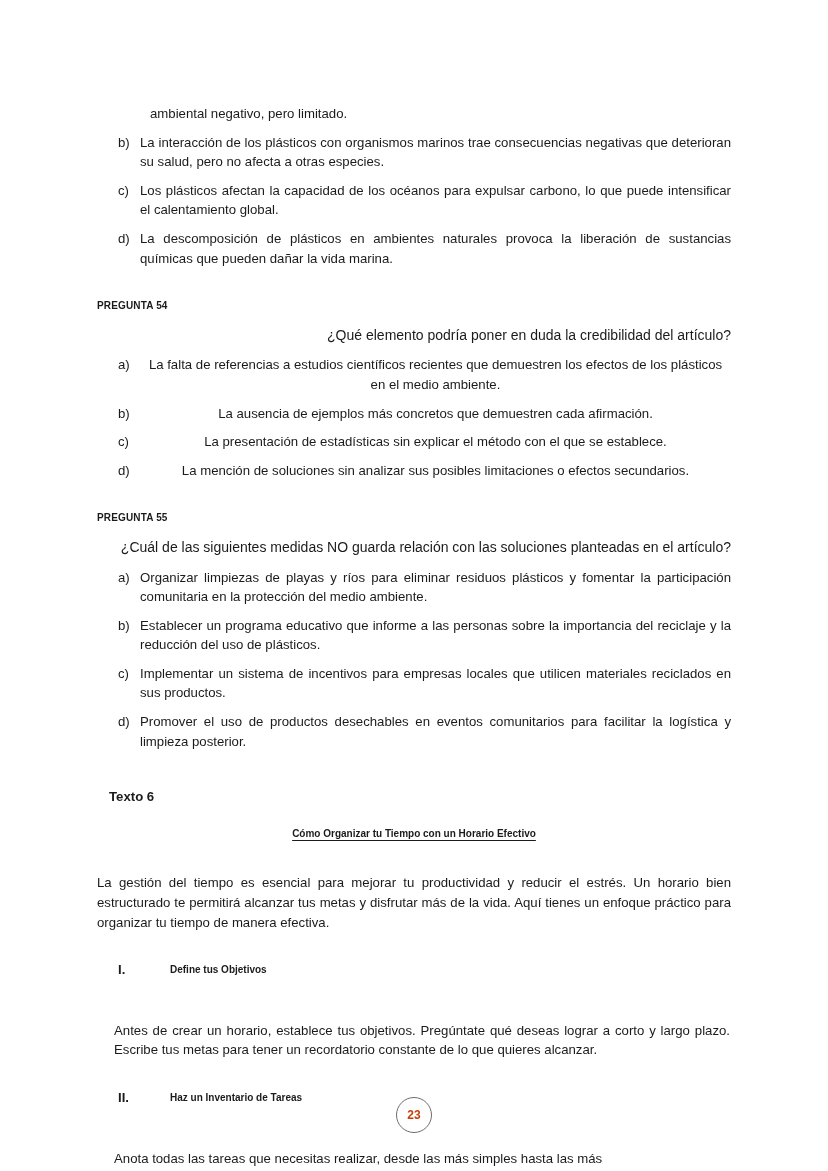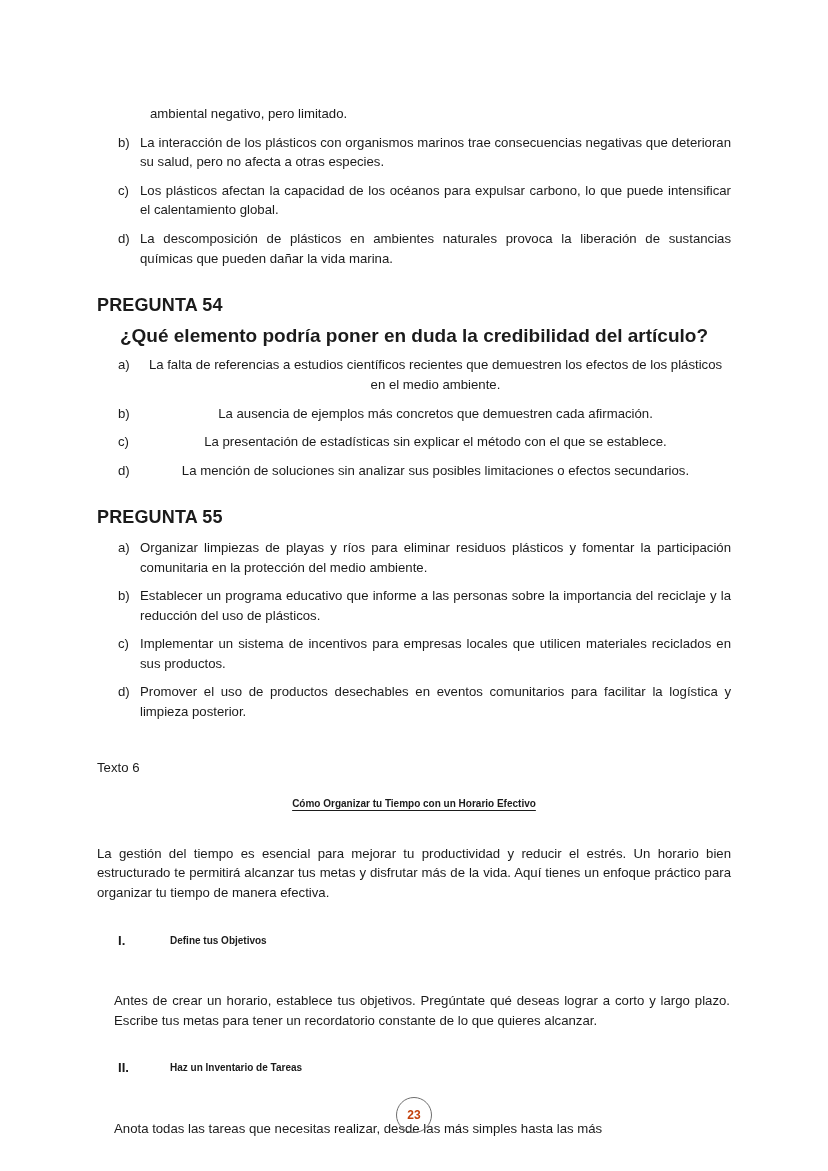--- a/index.html
+++ b/index.html
@@ -66,41 +66,41 @@
   .cont-line {
     font-size: 13.2px;
     line-height: 19.6px;
     padding-left: 53px;
     margin: 0 0 9px 0;
   }
 
   
   .q-block { margin-top: 28px; }
   .q-label {
-    font-size: 18px;
+    font-size: 10px;
     font-weight: bold;
     line-height: 19.6px;
     letter-spacing: 0.15px;
     margin: 0 0 10px 0;
   }
   .q-stem {
-    font-size: 19px;
-    font-weight: bold;
+    font-size: 14px;
+    font-weight: normal;
     line-height: 19.6px;
     margin: 0 0 10px 0;
-    text-align: center;
+    text-align: right;
   }
 
   
   .texto-block { margin-top: 36px; }
   .texto-label {
     font-size: 13.2px;
-    font-weight: normal;
-    line-height: 19.6px;
-    margin: 0;
+    font-weight: bold;
+    line-height: 19.6px;
+    margin: 12px;
   }
   .article-title {
     font-size: 10px;
     font-weight: bold;
     text-align: center;
     text-decoration: underline;
     text-underline-offset: 3px;
     margin: 17px 0 0 0;
     line-height: 19.6px;
   }
@@ -197,20 +197,21 @@
         </li>
         <li class="opt">
           <span class="opt-marker">d)</span>
           <span class="opt-text nojustify">La mención de soluciones sin analizar sus posibles limitaciones o efectos secundarios.</span>
         </li>
       </ul>
     </div>
 
     <div class="q-block">
       <p class="q-label">PREGUNTA 55</p>
+      <p class="q-stem">¿Cuál de las siguientes medidas NO guarda relación con las soluciones planteadas en el artículo?</p>
 
       <ul class="opt-list">
         <li class="opt">
           <span class="opt-marker">a)</span>
           <span class="opt-text">Organizar limpiezas de playas y ríos para eliminar residuos plásticos y fomentar la participación comunitaria en la protección del medio ambiente.</span>
         </li>
         <li class="opt">
           <span class="opt-marker">b)</span>
           <span class="opt-text">Establecer un programa educativo que informe a las personas sobre la importancia del reciclaje y la reducción del uso de plásticos.</span>
         </li>

